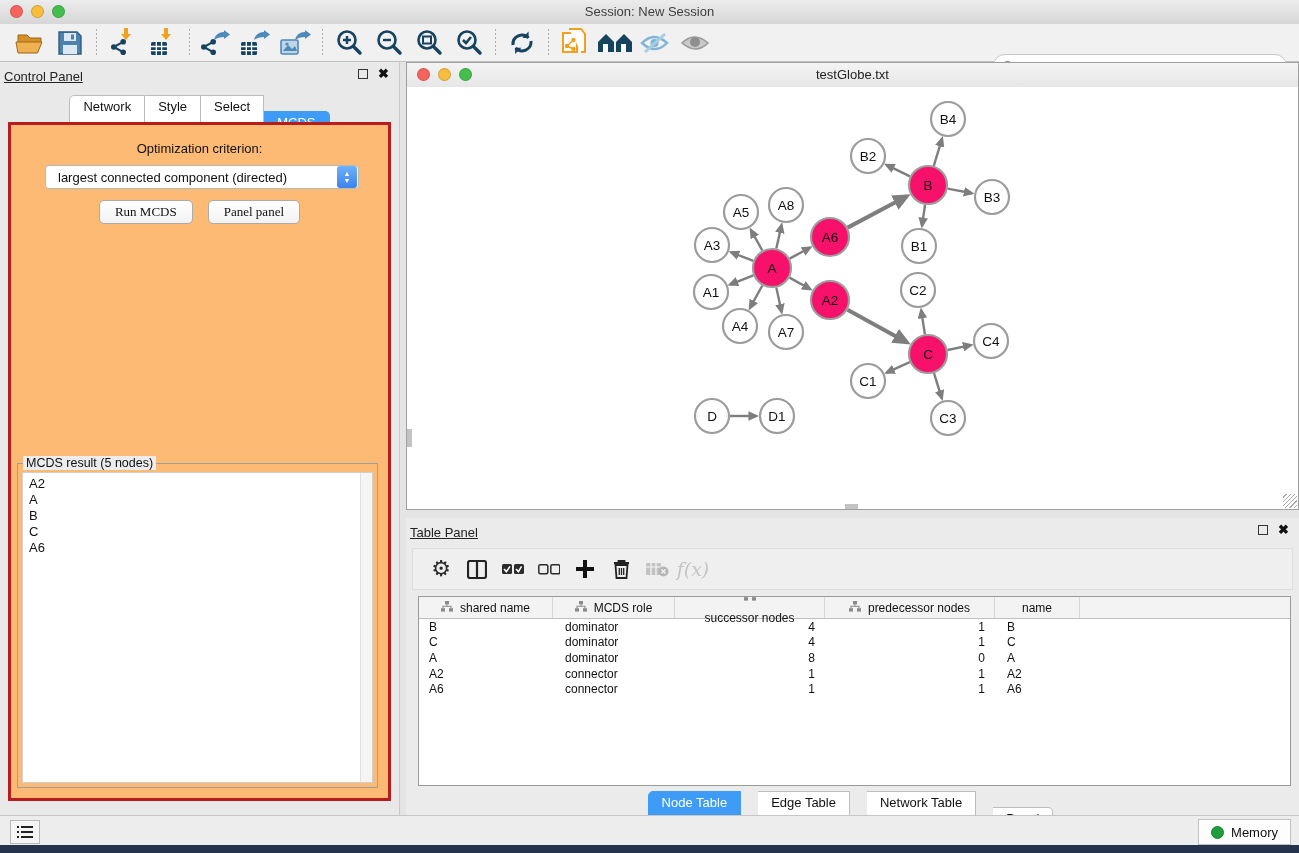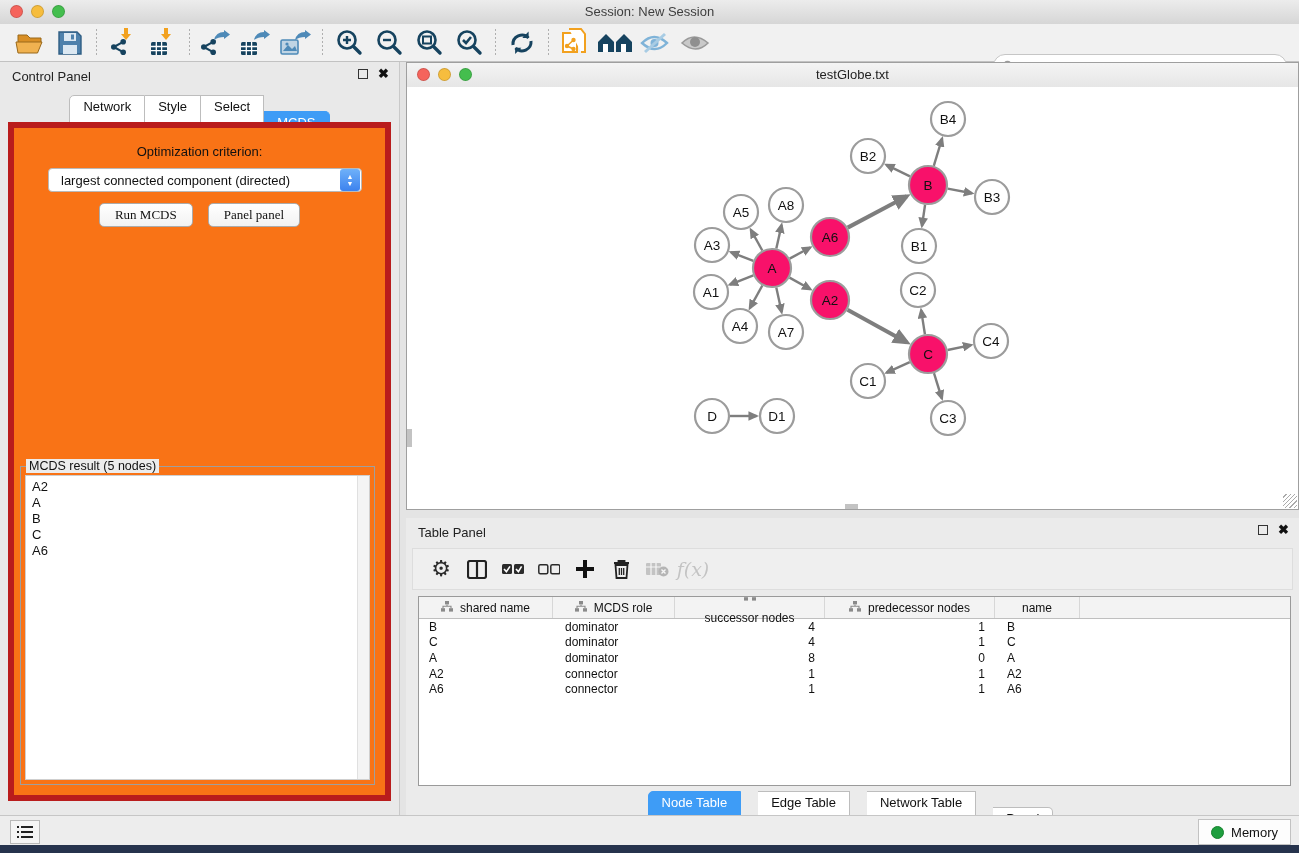--- a/index.html
+++ b/index.html
@@ -21,33 +21,33 @@
   .tsep{width:1px;height:28px;margin:0 6px;background-image:linear-gradient(#AFAFAF 40%,transparent 40%);
     background-size:1px 4px;}
   #search-wrap{position:absolute;right:12px;top:30px;width:294px;height:24px;background:#fff;
     border:1px solid #C6C6C6;border-radius:13px;display:flex;align-items:center;padding:0 8px;box-sizing:border-box;}
   #search-wrap svg{flex:0 0 auto;}
   #search-input{border:none;outline:none;flex:1;font-size:12px;background:transparent;margin-left:5px;}
   
   #control-panel{position:absolute;left:0;top:62px;width:399px;height:753px;background:#E9E9E9;
     border-right:1px solid #C9C9C9;}
   .panel-head{position:absolute;left:0;right:0;top:0;height:28px;}
-  .panel-title{position:absolute;left:12px;top:7px;font-size:13px;color:#222;}
+  .panel-title{position:absolute;left:4px;top:7px;font-size:13px;color:#222;text-decoration:underline;}
   .panel-btns{position:absolute;right:10px;top:7px;display:flex;gap:10px;align-items:center;}
   .float-btn{width:10px;height:10px;border:1.5px solid #333;box-sizing:border-box;}
   .close-btn{font-size:13px;font-weight:bold;color:#111;line-height:10px;}
   .seg-group{display:flex;}
   .seg{background:#fff;border:1px solid #BDBDBD;border-left:none;padding:3px 13px;font-size:13px;color:#111;
     cursor:default;}
   .seg:first-child{border-left:1px solid #BDBDBD;border-radius:5px 0 0 5px;}
   .seg:last-child{border-radius:0 5px 5px 0;margin-top:16px;}
   .seg.sel{background:#3E9CF6;border-color:#3E9CF6;color:#fff;}
   #cp-tabs{position:absolute;top:33px;left:0;right:0;display:flex;justify-content:center;}
-  #cp-body{position:absolute;left:8px;right:8px;top:60px;bottom:14px;background:#f97316;
-    border:6px solid #b91c1c;}
+  #cp-body{position:absolute;left:8px;right:8px;top:60px;bottom:14px;background:#fdba74;
+    border:3px solid #b91c1c;}
   #opt-label{position:absolute;top:16px;left:0;right:0;text-align:center;font-size:13px;color:#111;}
   #criterion-combo{position:absolute;top:40px;left:34px;width:314px;height:24px;background:#fff;
     border:1px solid #B9B9B9;border-radius:4px;display:flex;align-items:center;box-sizing:border-box;}
   #criterion-combo .combo-text{flex:1;font-size:13px;padding-left:12px;color:#111;white-space:nowrap;}
   .combo-spin{width:20px;height:22px;border-radius:3px;margin-right:1px;
     background:linear-gradient(#6FB1F9,#3C82EE);display:flex;flex-direction:column;align-items:center;
     justify-content:center;gap:1px;}
   .combo-spin span{color:#fff;font-size:7px;line-height:6px;}
   #cp-buttons{position:absolute;top:75px;left:0;right:0;display:flex;justify-content:center;gap:15px;}
   .push-btn{background:linear-gradient(#FFFFFF,#F2F2F2);border:1px solid #ABABAB;border-radius:5px;

